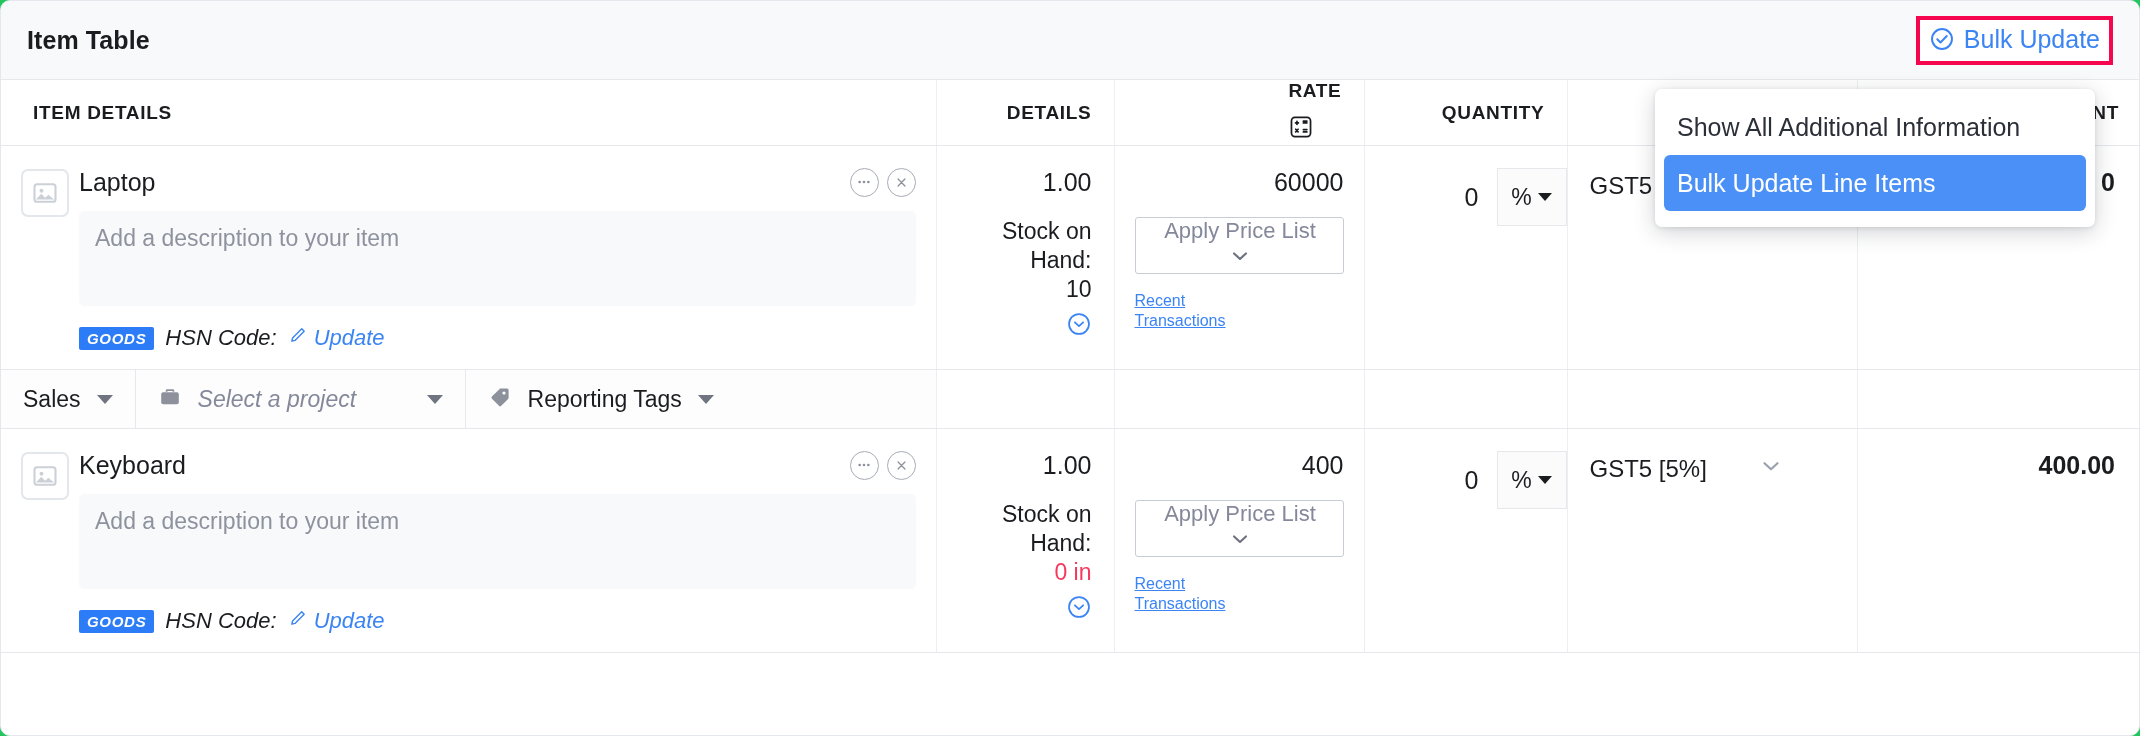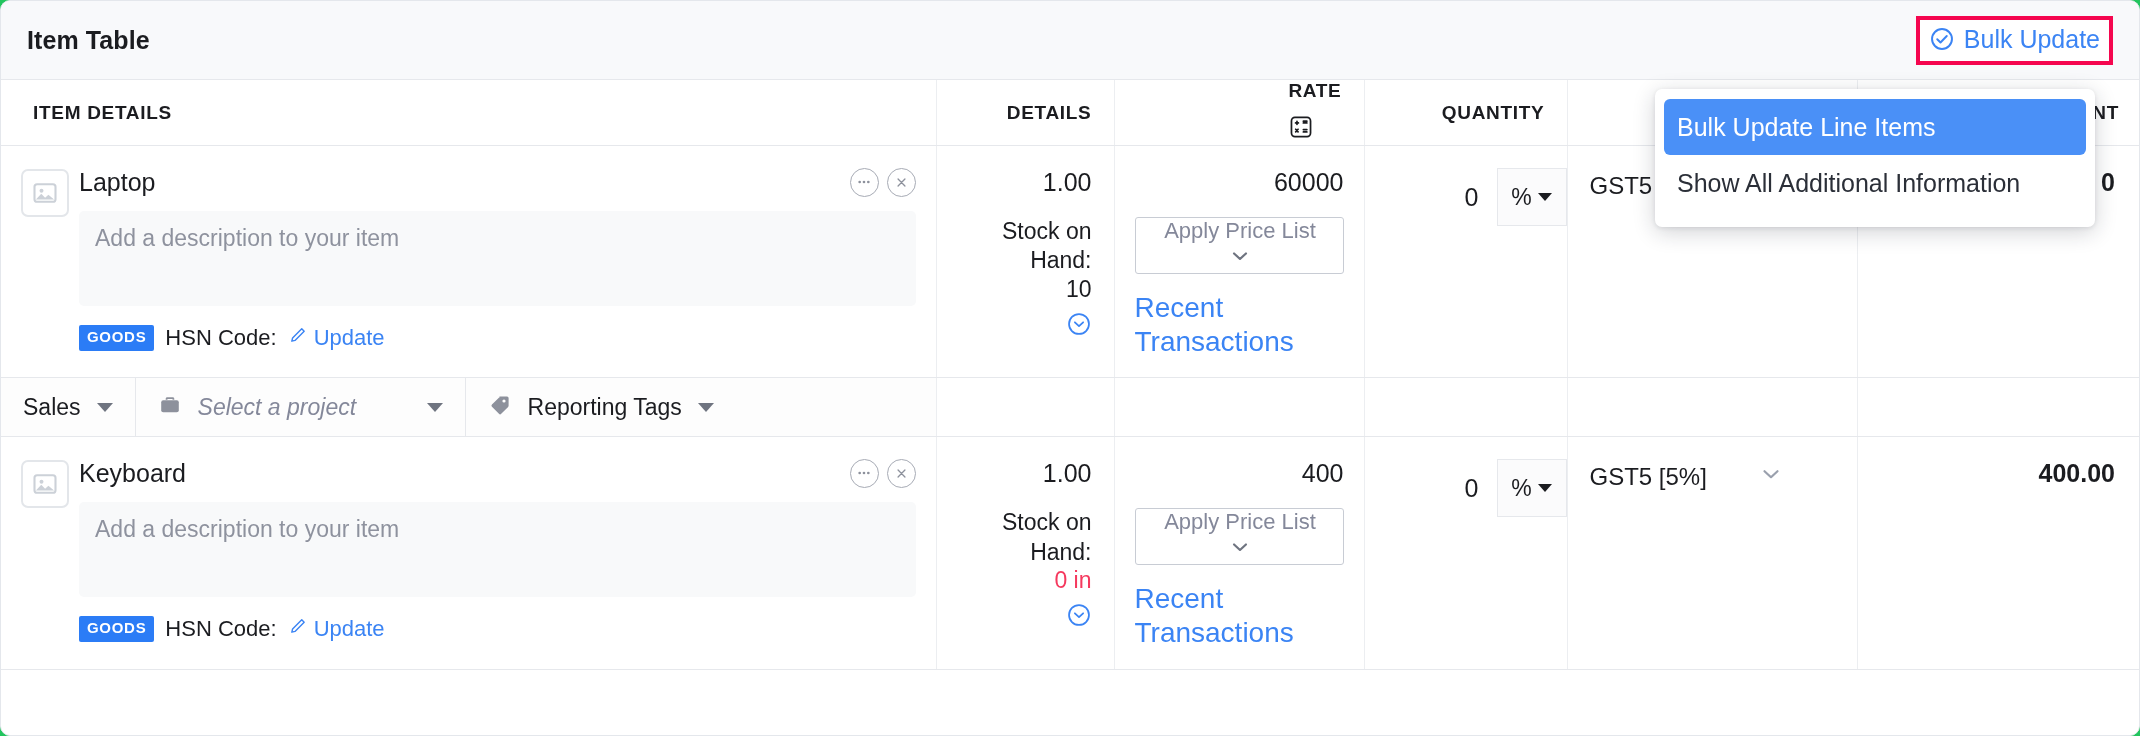--- a/index.html
+++ b/index.html
@@ -172,23 +172,25 @@
     font-family: inherit;
     font-size: 23px;
     color: #7c8190;
     padding: 14px 16px;
     outline: none;
   }
   .desc-box::placeholder { color: #8e929e; }
   .hsn-row {
     margin-top: 15px;
     display: flex;
+    align-items: center;
     gap: 11px;
     font-size: 22px;
     color: #1b1c20;
+    font-style: italic;
   }
   .badge-goods {
     background: #2b7cf6;
     color: #fff;
     font-size: 15px;
     font-weight: bold;
     letter-spacing: .7px;
     padding: 4px 8px 4px 8px;
     border-radius: 2px;
     line-height: 1;
@@ -233,25 +235,26 @@
     cursor: pointer;
     flex-direction: column;
   }
   .price-list span {
     font-size: 22px;
     color: #84889a;
     flex: 1 1 auto;
   }
   .recent-link {
     margin-top: 17px;
-    font-size: 28px;
+    font-size: 16px;
     color: #3b84f4;
     line-height: 1.22;
     cursor: pointer;
     width: 110px;
+    text-decoration: underline;
   }
 
   
   .disc-cell {
     padding: 22px 0 18px 0;
     display: flex;
     align-items: flex-start;
     justify-content: flex-end;
   }
   .disc-val {
@@ -667,18 +670,18 @@
             <div class="amt-cell">
               <div class="amt-val">400.00</div>
             </div>
           </td>
         </tr>
 
       </tbody>
     </table>
 
     <div class="dropdown">
+      <div class="dd-item">Show All Additional Information</div>
       <div class="dd-item active">Bulk Update Line Items</div>
-      <div class="dd-item">Show All Additional Information</div>
     </div>
 
   </div>
 </div>
 
 </body></html>

